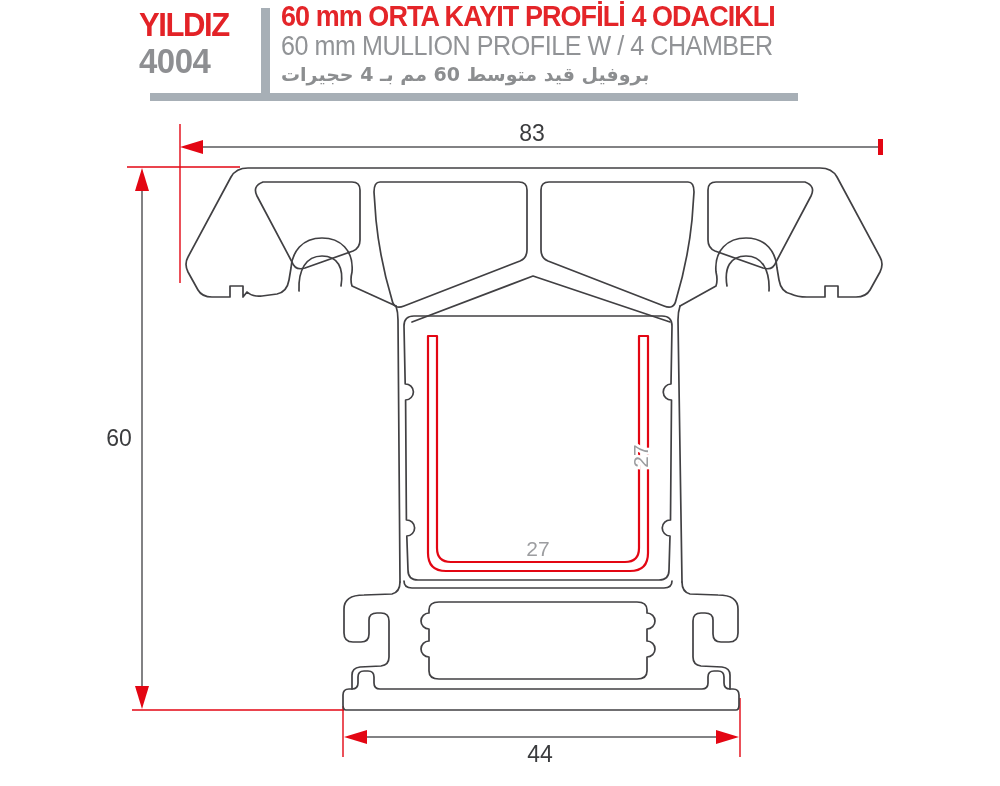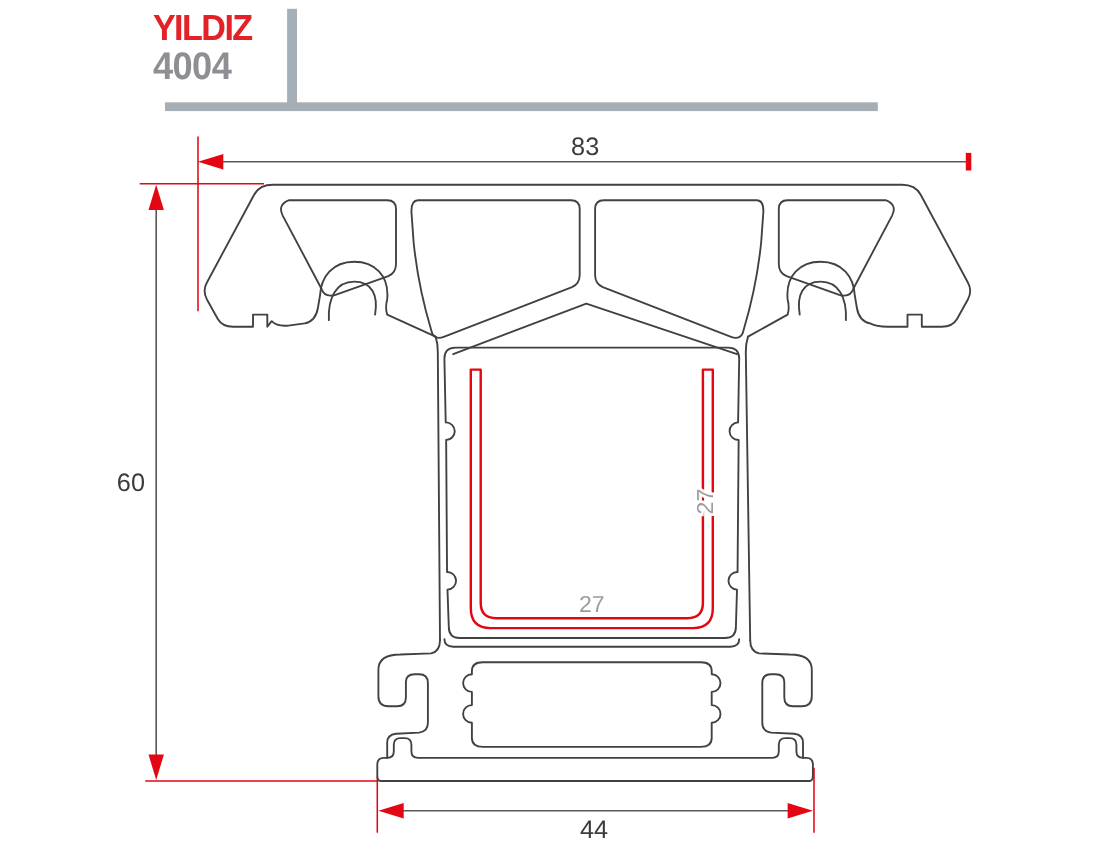--- a/index.html
+++ b/index.html
@@ -35,20 +35,25 @@
 </head>
 <body>
 
 <div class="page">
 
   <div class="brand-box">
     <div class="brand-name">YILDIZ</div>
     <div class="brand-model">4004</div>
   </div>
   <div class="vbar"></div>
+  <div class="titles">
+    <div class="title-tr">60 mm ORTA KAYIT PROFİLİ 4 ODACIKLI</div>
+    <div class="title-en">60 mm MULLION PROFILE W / 4 CHAMBER</div>
+    <div class="title-ar">بروفيل قيد متوسط 60 مم بـ 4 حجيرات</div>
+  </div>
   <div class="hbar"></div>
 
   <svg class="draw" width="1000" height="786" viewBox="0 0 1000 786">
 
     <g>
       <line class="extline" x1="180" y1="124" x2="180" y2="283"></line>
       <line class="extline" x1="127" y1="167" x2="240" y2="167"></line>
       <line class="extline" x1="132" y1="710" x2="344" y2="710"></line>
       <line class="extline" x1="343" y1="706" x2="343" y2="757"></line>
       <line class="extline" x1="740" y1="698" x2="740" y2="757"></line>

